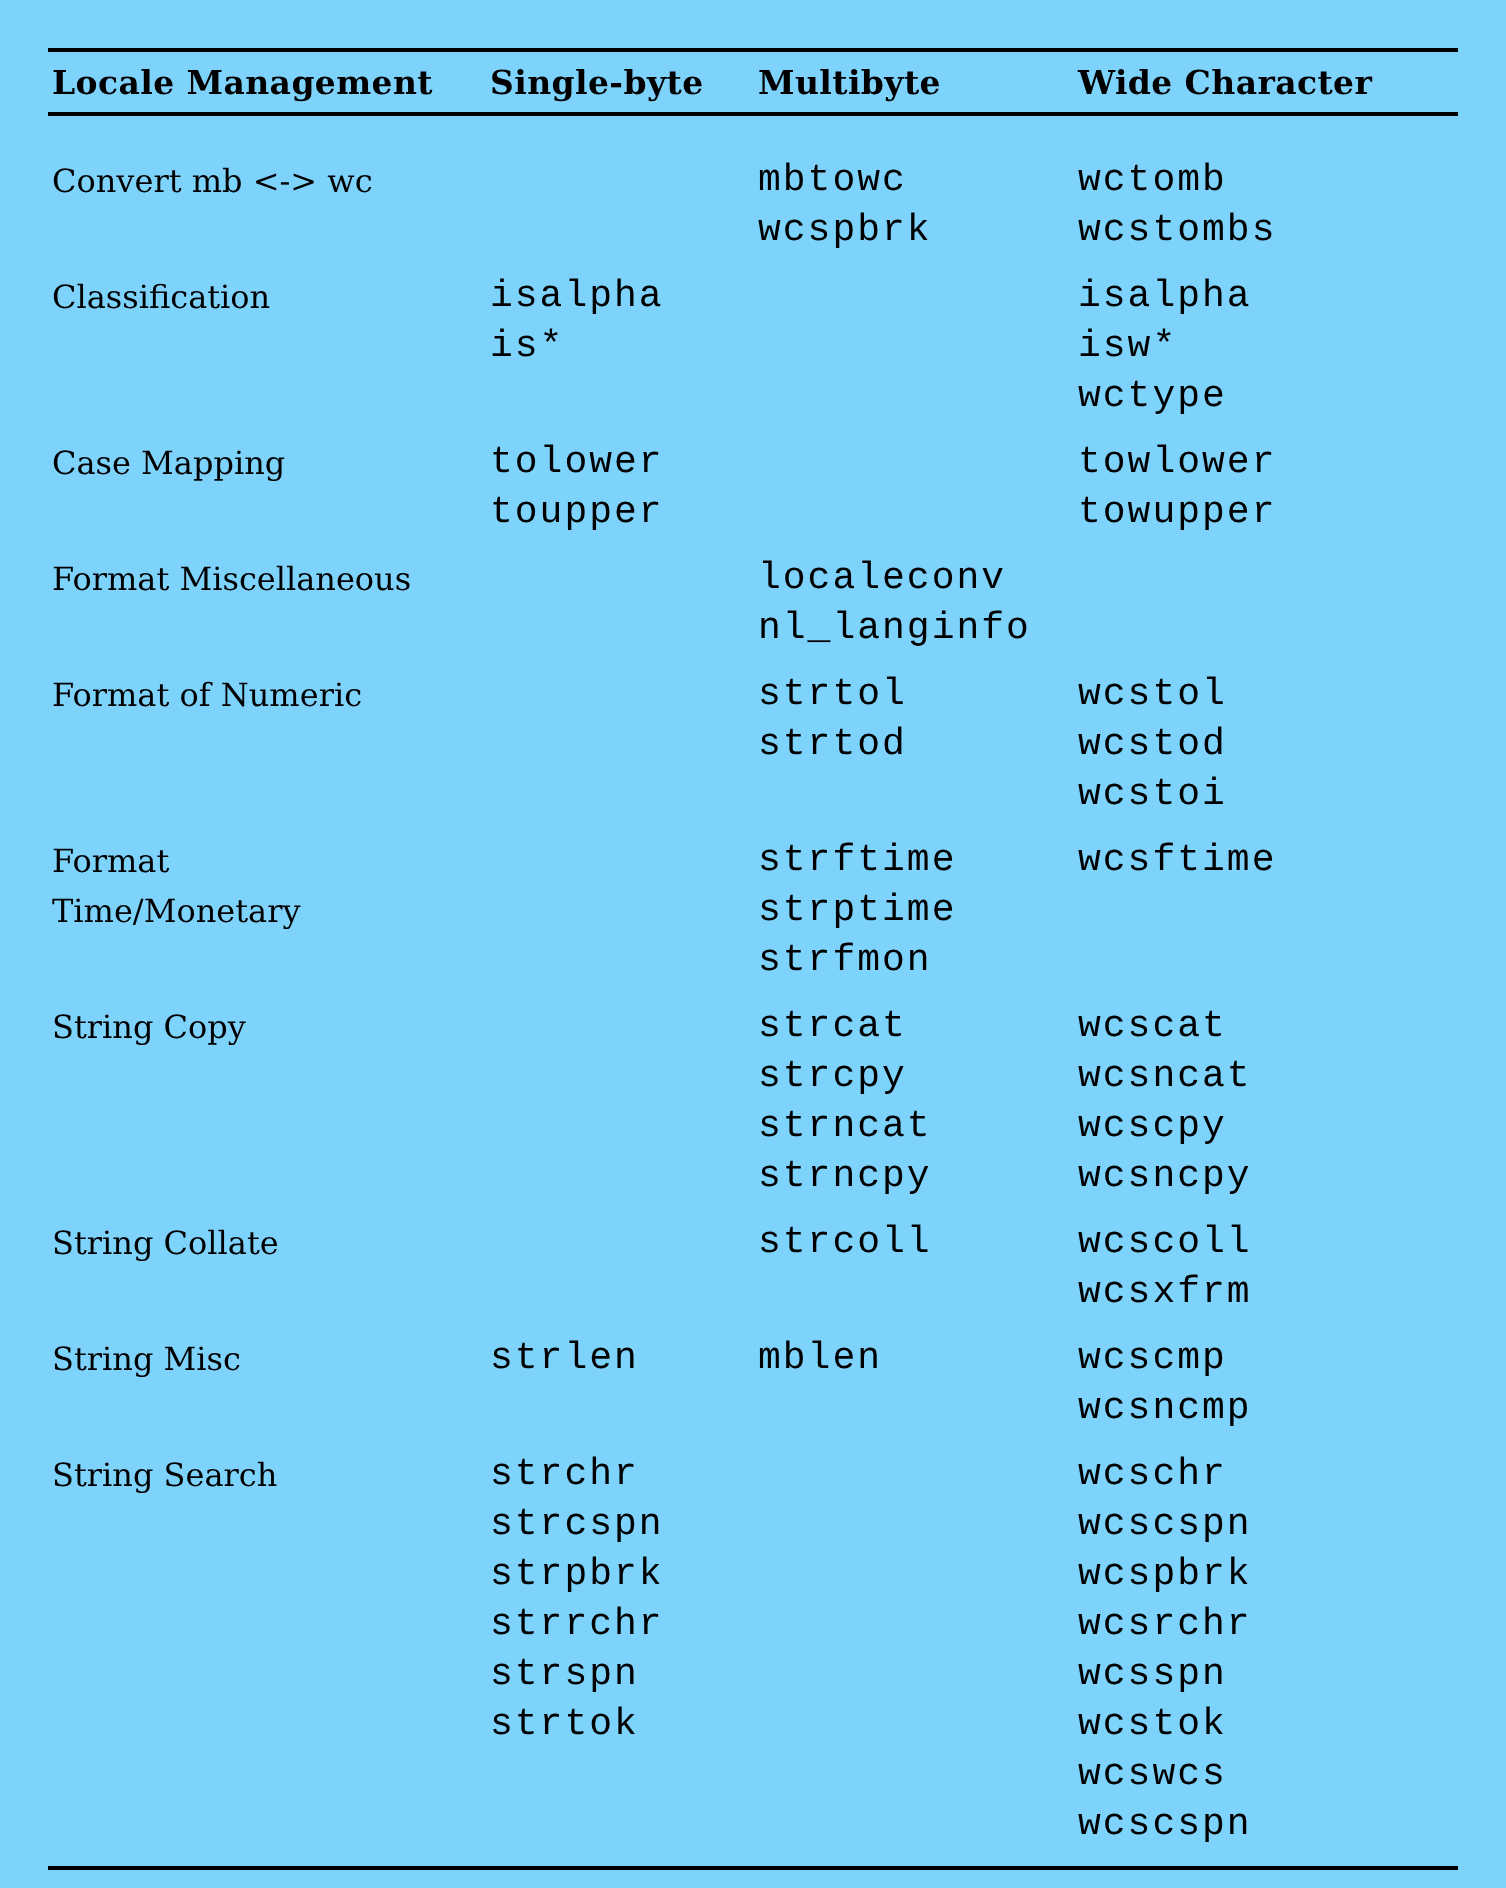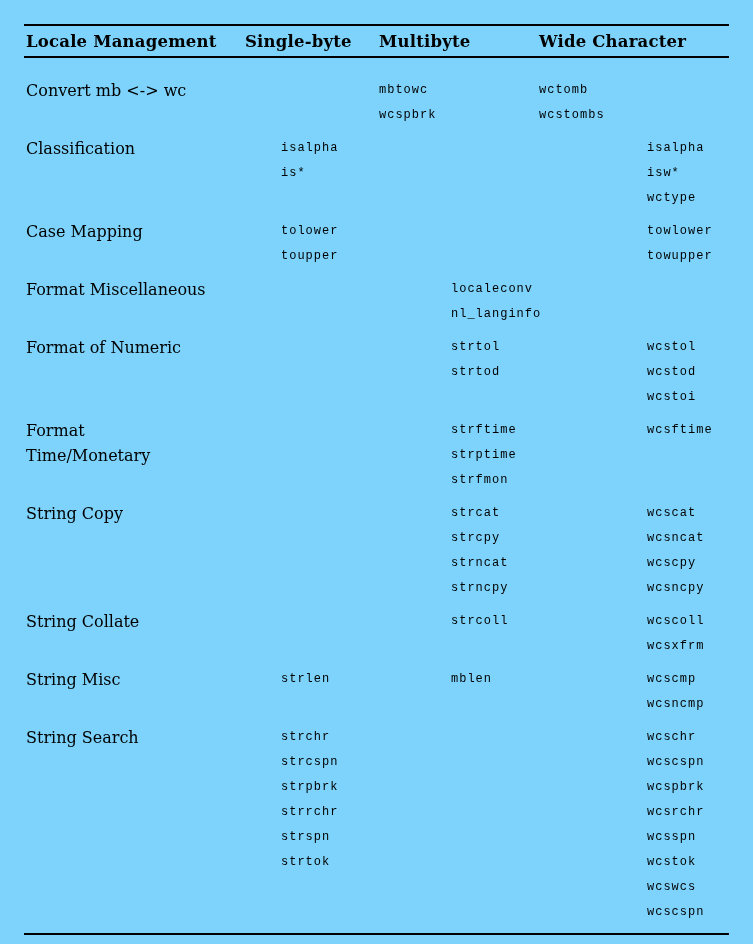--- a/index.html
+++ b/index.html
@@ -45,32 +45,31 @@
   }
   .cell {
     padding-left: 2px;
   }
   .table-body {
     padding-top: 20px;
     padding-bottom: 8px;
   }
   .body-row + .body-row {
     margin-top: 8px;
-    gap: 36px;
   }
   .cat-line {
     font-family: "DejaVu Serif", "Liberation Serif", serif;
     font-size: 16px;
     line-height: 25px;
     height: 25px;
     white-space: nowrap;
   }
   .fn {
     font-family: "Liberation Mono", "DejaVu Sans Mono", monospace;
-    font-size: 12px;
+    font-size: 19px;
     letter-spacing: 1px;
     line-height: 25px;
     height: 25px;
     white-space: nowrap;
   }
 </style>
 </head>
 <body>
 
 <div class="page">

